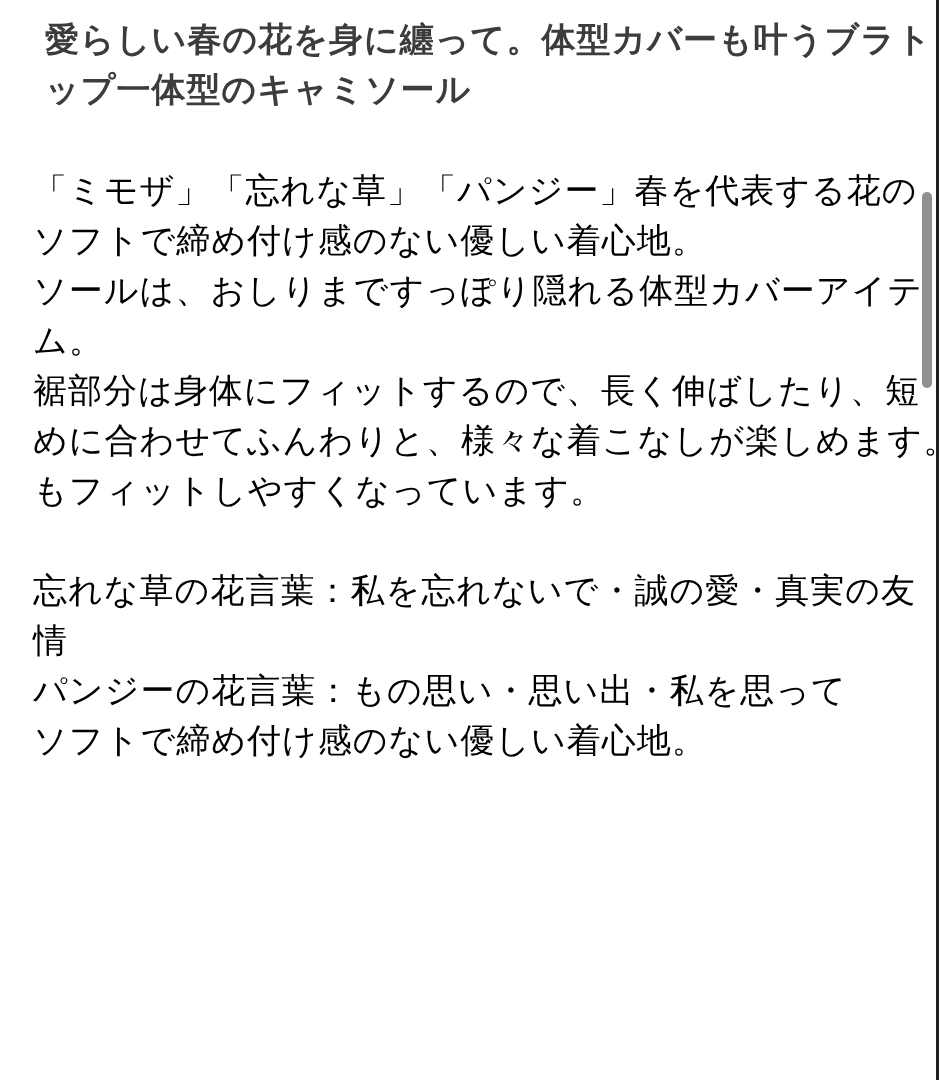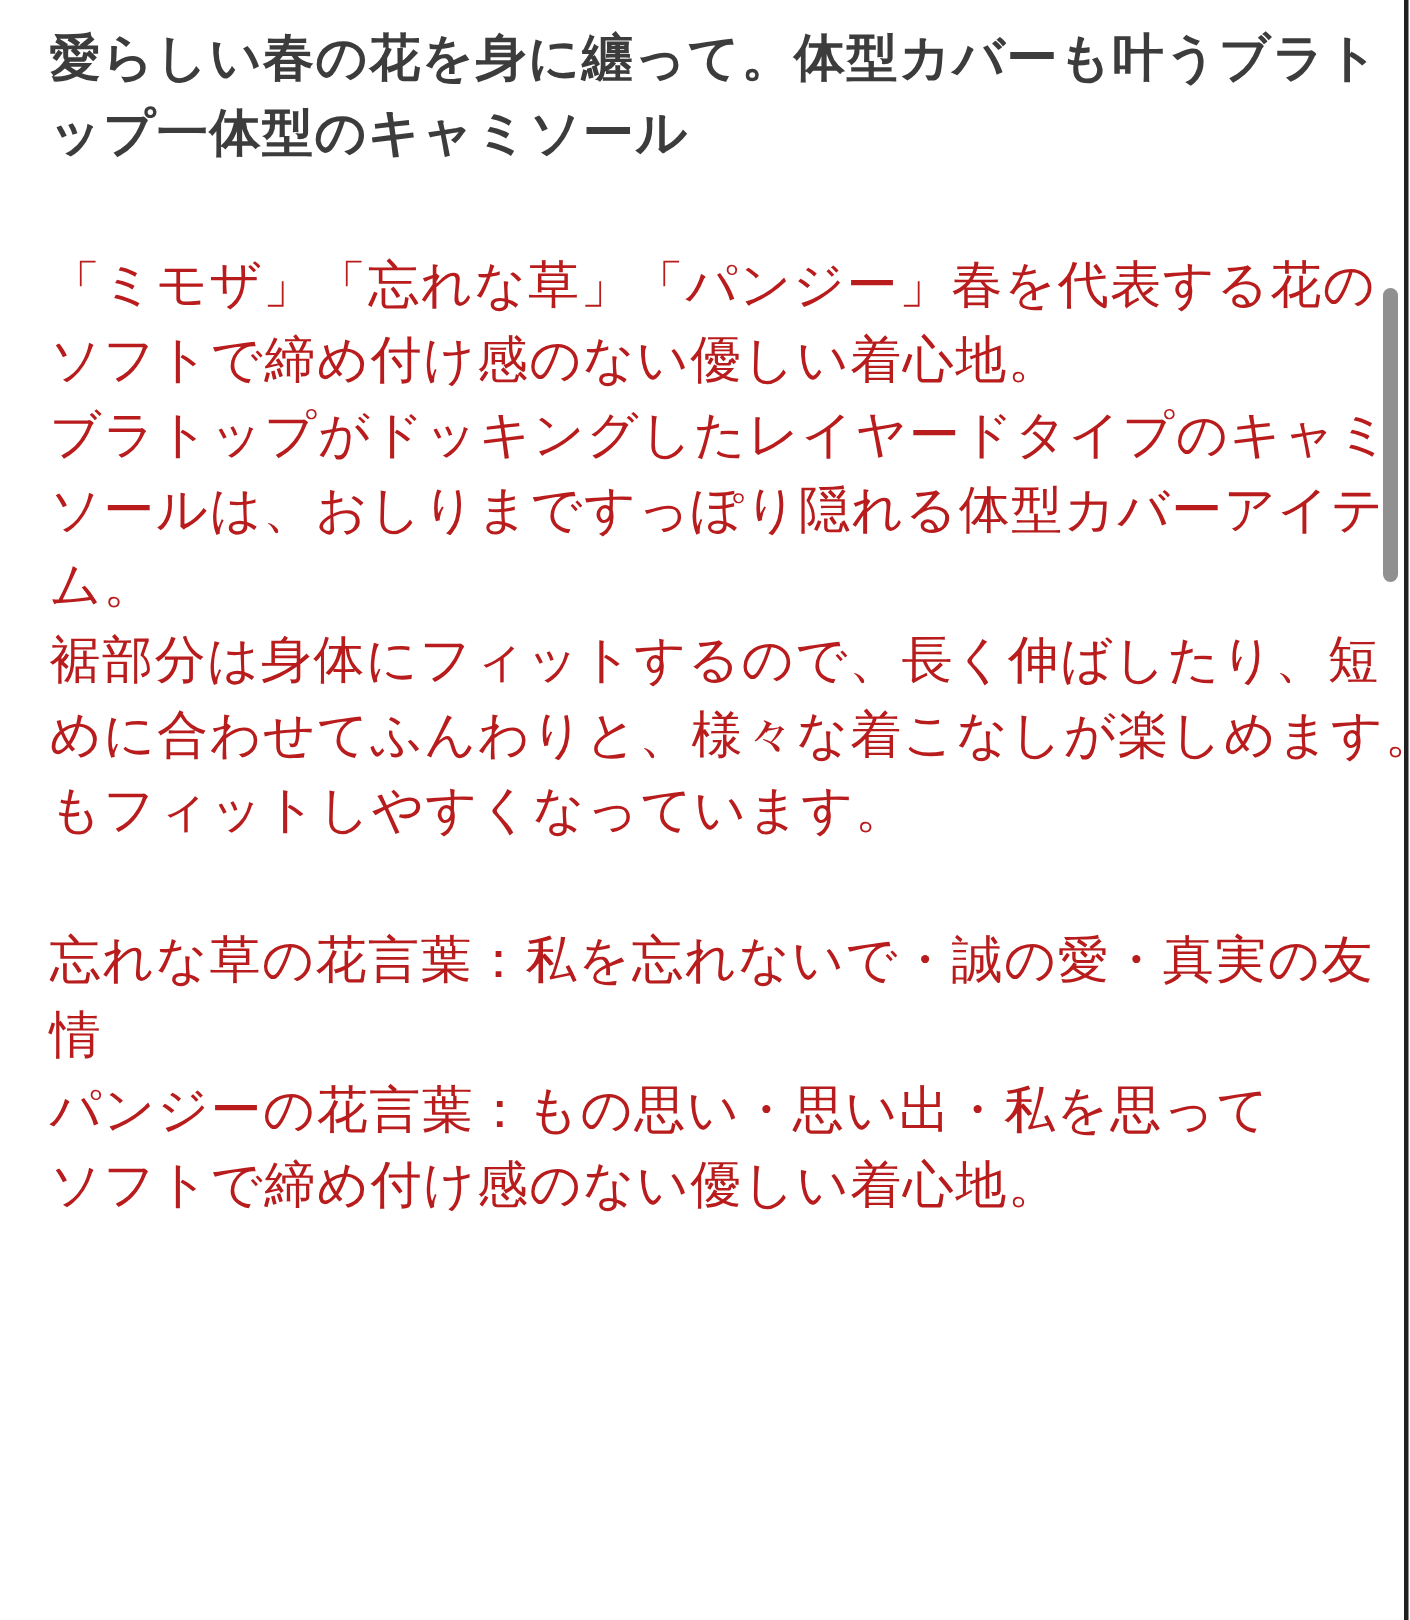--- a/index.html
+++ b/index.html
@@ -18,29 +18,29 @@
     position: absolute;
     left: 33px;
     top: 14px;
     width: 885px;
   }
   .line {
     font-size: 34px;
     line-height: 50px;
     height: 50px;
     letter-spacing: 1px;
-    color: #b91c1c;
+    color: #000000;
     white-space: nowrap;
   }
   .heading .line {
     font-weight: 700;
     color: #3c3c3c;
   }
   .heading {
-    margin: 0 0 51px 0;
+    margin: 0 0 51px 12px;
   }
   .para {
     margin: 0;
   }
   .para-gap {
     height: 50px;
   }
   .right-edge-border {
     position: absolute;
     top: 0;
@@ -65,21 +65,20 @@
 <div class="text-col">
 
   <h1 class="heading">
     <div class="line">愛らしい春の花を身に纏って。体型カバーも叶うブラト</div>
     <div class="line">ップ一体型のキャミソール</div>
   </h1>
 
   <div class="para">
     <div class="line">「ミモザ」「忘れな草」「パンジー」春を代表する花の</div>
     <div class="line">ソフトで締め付け感のない優しい着心地。</div>
-    <div class="line">ブラトップがドッキングしたレイヤードタイプのキャミ</div>
     <div class="line">ソールは、おしりまですっぽり隠れる体型カバーアイテ</div>
     <div class="line">ム。</div>
     <div class="line">裾部分は身体にフィットするので、長く伸ばしたり、短</div>
     <div class="line">めに合わせてふんわりと、様々な着こなしが楽しめます。</div>
     <div class="line">もフィットしやすくなっています。</div>
   </div>
 
   <div class="para-gap"></div>
 
   <div class="para">

